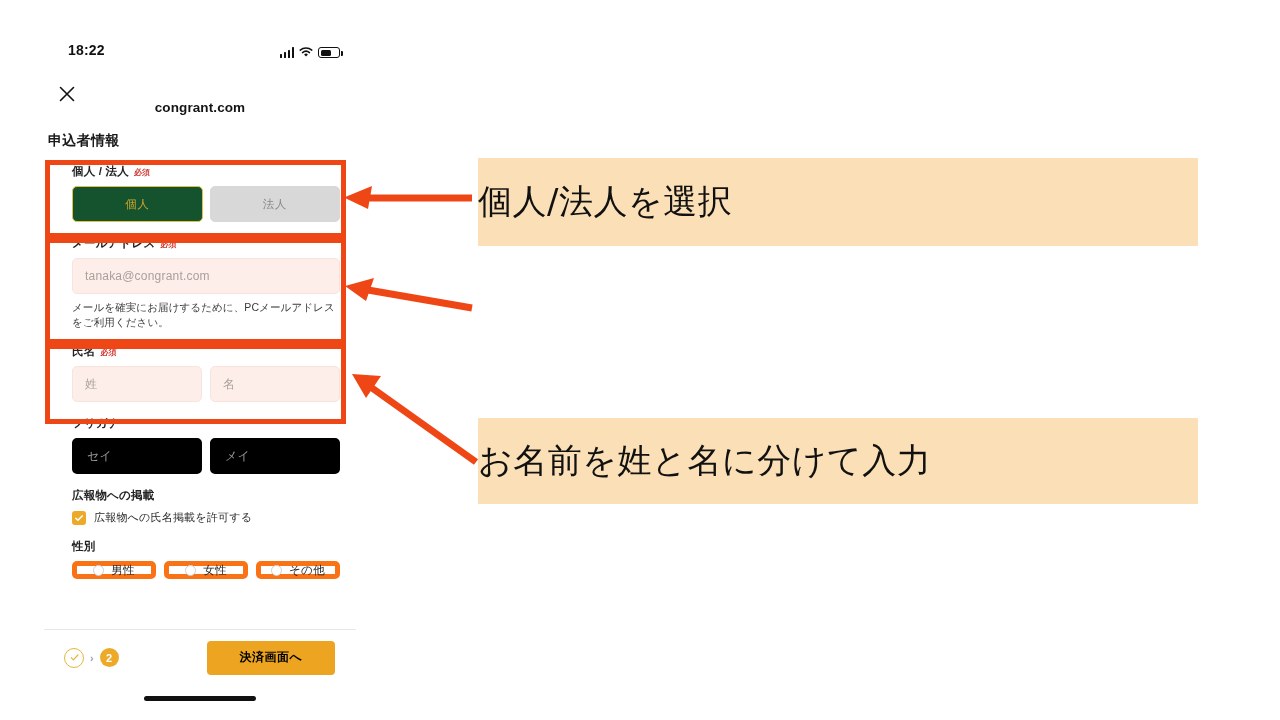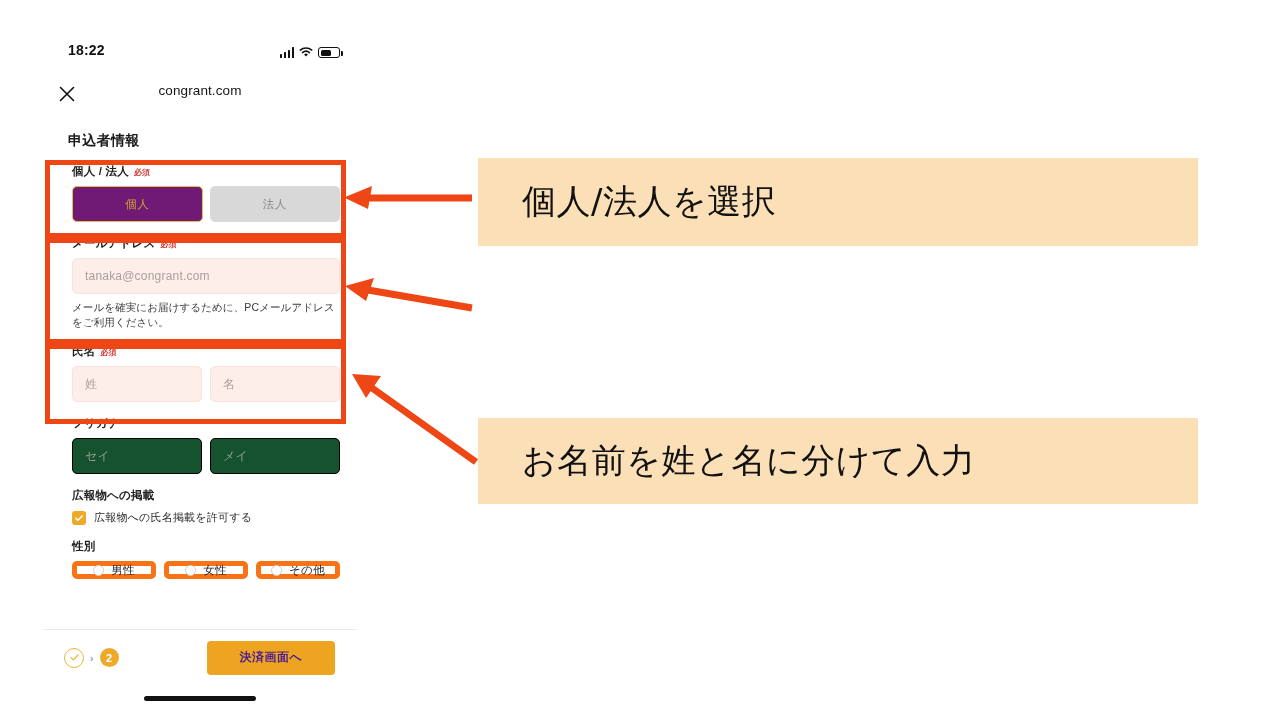--- a/index.html
+++ b/index.html
@@ -53,29 +53,29 @@
   
   .navbar {
     position: absolute; left: 0; top: 72px; width: 312px; height: 34px;
   }
   .nav-close {
     position: absolute; left: 12px; top: 3px;
     width: 22px; height: 22px; color: #111;
   }
   .nav-close svg { display: block; }
   .nav-title {
-    position: absolute; left: 0; top: 3px; width: 312px;
-    text-align: center; font-size: 13.5px; font-weight: 400; color: #141414;
+    position: absolute; left: 0; top: 20px; width: 312px;
+    text-align: center; font-size: 13.5px; font-weight: 700; color: #141414;
     letter-spacing: .1px;
   }
 
   
   .page { position: absolute; left: 0; top: 112px; width: 312px; }
   .section-title {
-    margin: 12px 0 0 24px;
+    margin: 12px 0 0 4px;
     font-size: 14px; font-weight: 700; color: #1a1a1a; letter-spacing: .3px;
   }
 
   .field { margin: 14px 16px 0 28px; }
   .field-label {
     font-size: 11.5px; font-weight: 700; color: #222;
     display: flex; align-items: center; gap: 5px; margin-bottom: 7px;
     letter-spacing: .2px;
   }
   .req {
@@ -83,31 +83,31 @@
     letter-spacing: 0; line-height: 1; position: relative; top: 1px;
   }
 
   
   .seg { display: flex; gap: 7px; }
   .seg-btn {
     flex: 1; height: 36px; border-radius: 5px;
     display: flex; align-items: center; justify-content: center;
     font-size: 11.5px; letter-spacing: .4px;
   }
-  .seg-btn.on  { background:#701a75; border:1.6px solid #e0c24a; color:#cda52e;text-align:right; }
+  .seg-btn.on  { background:#14532d; border:1.6px solid #e0c24a; color:#cda52e;text-align:right; }
   .seg-btn.off { background:#d8d8d8; border:1px solid #d8d8d8; color:#8a8a8a; }
 
   
   .inp {
     width: 100%; height: 36px; border-radius: 5px;
     display: flex; align-items: center; padding: 0 12px;
     font-size: 12px; letter-spacing: .2px;
   }
   .inp.required { background:#fdeeea; border:1px solid #fae3dd; color:#a9a09d; }
-  .inp.plain    { background:#14532d;    border:1px solid #000000; color:#9b9b9b; }
+  .inp.plain    { background:#000000;    border:3px solid #000000; color:#9b9b9b; }
   .row2 { display: flex; gap: 8px; }
   .row2 > .inp { flex: 1; }
 
   .helper {
     margin-top: 6px; font-size: 10.5px; line-height: 1.45; color: #3a3a3a;
     letter-spacing: .1px;
   }
 
   
   .check-row { display:flex; align-items:center; gap:8px; margin-top: 4px; }
@@ -144,38 +144,38 @@
   }
   .step-chev { font-size: 11px; color: #9aa0b5; font-weight: 600; }
   .step-cur {
     width: 19px; height: 19px; border-radius: 50%; background: #edaa28;
     color: #fff; font-size: 11px; font-weight: 700;
     display:flex; align-items:center; justify-content:center;
   }
   .pay-btn {
     margin-left: auto; margin-right: 21px;
     width: 128px; height: 34px; border-radius: 4px; background: #eda521;
-    color:#4c1d95; font-size: 12px; font-weight: 700; letter-spacing: .5px;
+    color:#000000; font-size: 12px; font-weight: 700; letter-spacing: .5px;
     display:flex; align-items:center; justify-content:center; border: none;
   }
   .home-ind {
     position: absolute; left: 50%; transform: translateX(-50%);
     top: 688px; width: 112px; height: 5px; background: #111; border-radius: 3px;
   }
 
   
   .hl { position: absolute; border: 5px solid #ef4615; }
 
   
   .callout {
     position: absolute; background: #fbdfb7;
     display: flex; align-items: center;
   }
   .callout span {
-    margin-left: 44px; font-size: 34px; color: #111;
+    font-size: 34px; color: #111;
     letter-spacing: .5px; font-family: "DejaVu Sans", sans-serif;
   }
 
   .arrow-layer { position: absolute; left:0; top:0; width:1280px; height:720px; pointer-events:none; }
 </style>
 </head>
 <body>
 
 <div id="root">
 

